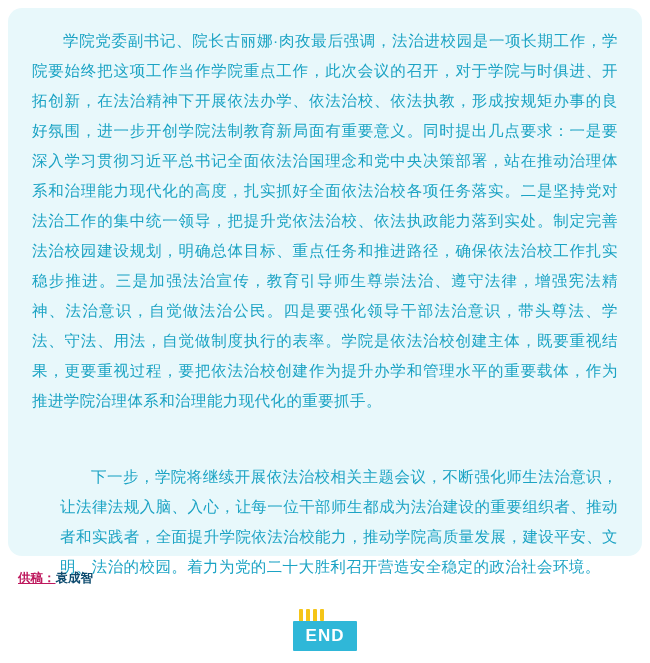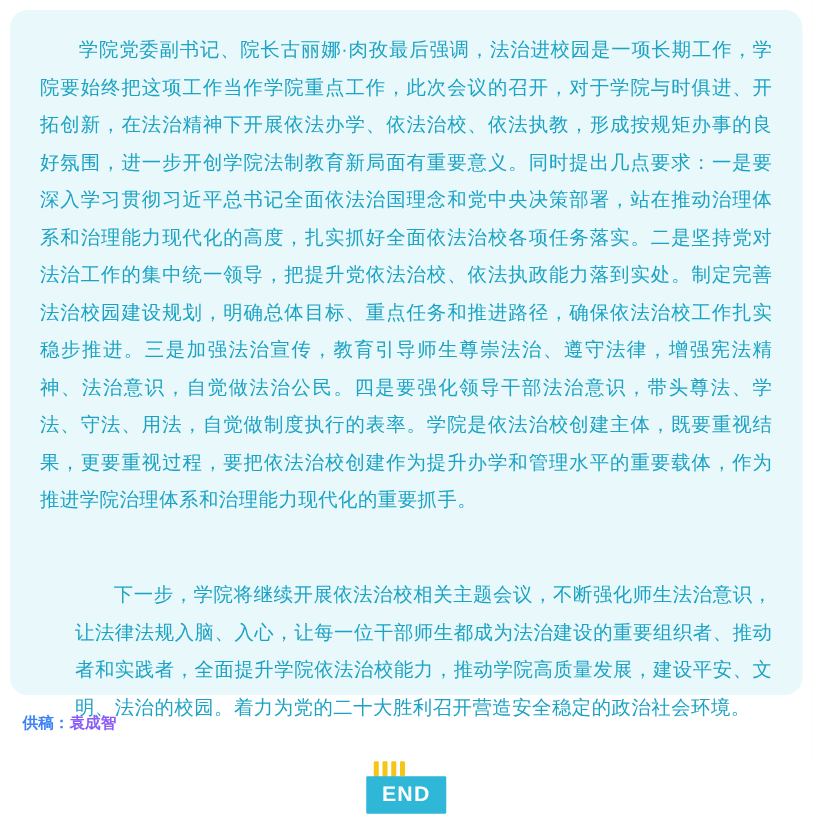--- a/index.html
+++ b/index.html
@@ -50,24 +50,25 @@
     top: 566px;
     width: 400px;
   }
   .credit-line {
     color: #7d7d7d;
     font-size: 12.5px;
     line-height: 24px;
     font-weight: bold;
   }
   .credit-line .label {
-    color: #3b82f6;
+    color: #be185d;
+    text-decoration: underline;
   }
   .credit-line .value {
-    color: #8b5cf6;
+    color: #0c4a6e;
   }
   .end-wrap {
     position: absolute;
     left: 0;
     top: 608px;
     width: 650px;
     height: 46px;
     display: flex;
     align-items: center;
     justify-content: center;

